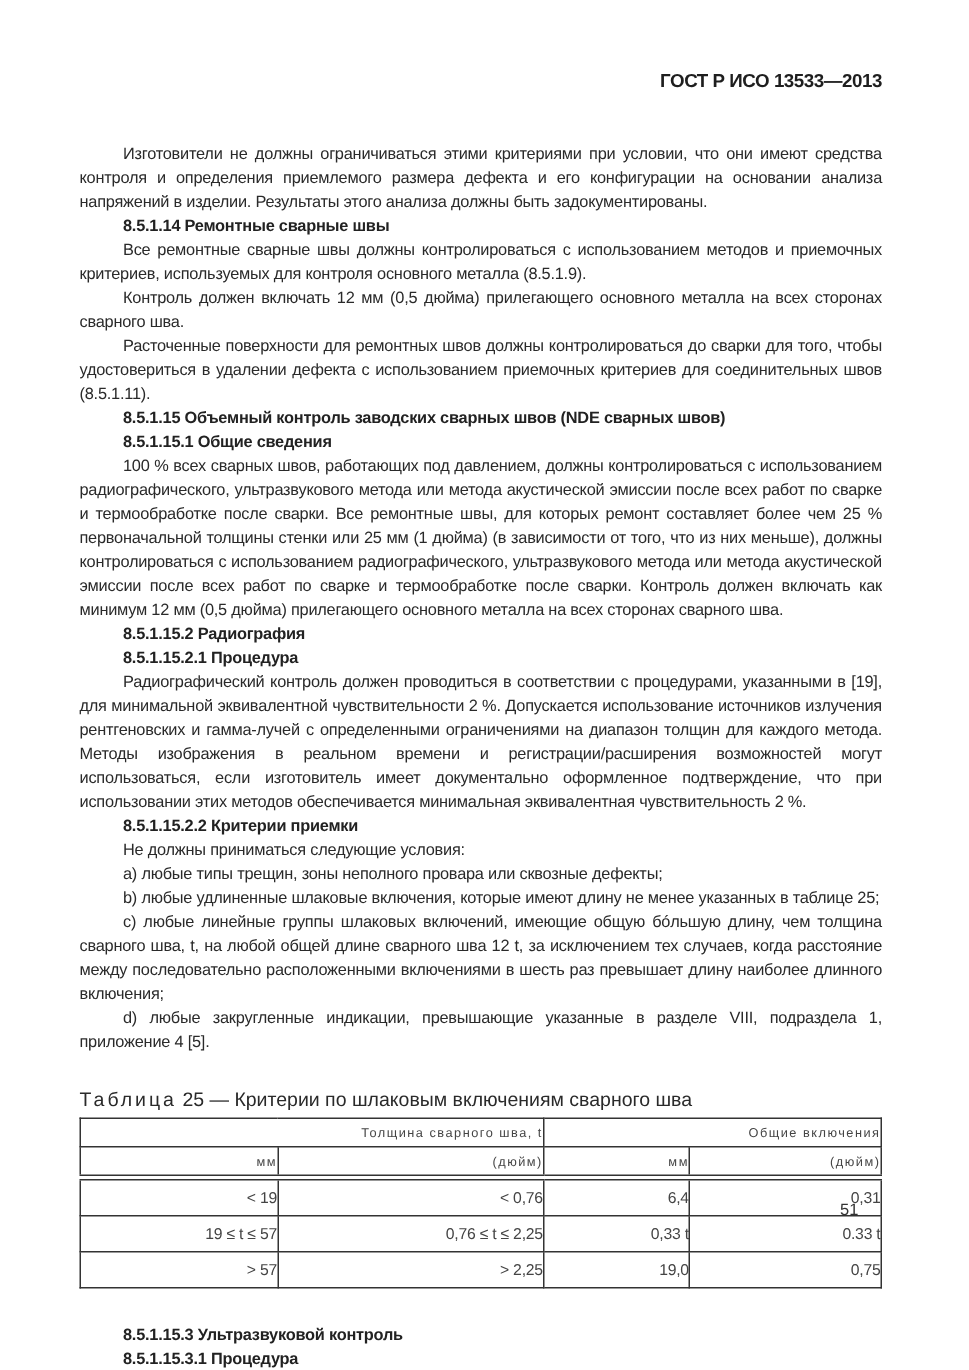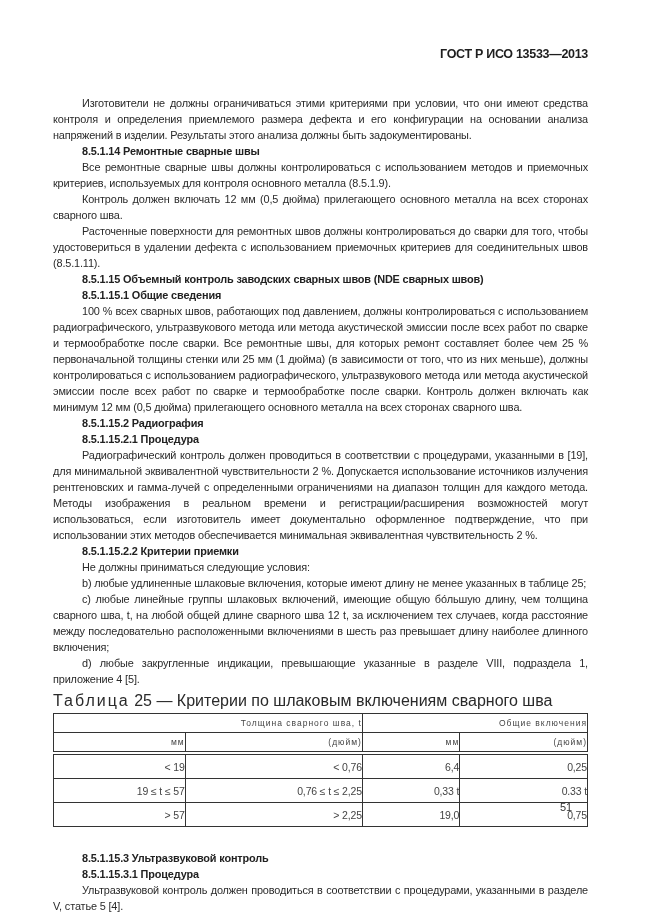--- a/index.html
+++ b/index.html
@@ -6,21 +6,21 @@
     body { width: 646px; height: 913px; position: relative; overflow: hidden;
            font-family: "Liberation Sans", sans-serif; color: #2a2a2a; }
     .page-header { position: absolute; top: 47px; left: 440px; width: 148px; text-align: right;
                    font-weight: bold; font-size: 12.5px; letter-spacing: -0.3px; color: #1e1e1e; }
     .content { position: absolute; top: 95px; left: 53px; width: 535px;
                font-size: 10.9px; line-height: 16px; letter-spacing: -0.15px; }
     .content p { margin: 0; text-align: justify; }
     .p-indent { text-indent: 29px; }
     .h { font-weight: bold; padding-left: 29px; color: #222; text-align: left; }
     .list-item { text-indent: 29px; }
-    .table-caption { margin-top: 6px; font-size: 16px; letter-spacing: 0; }
+    .table-caption { margin-top: 22px; font-size: 13px; letter-spacing: 0; }
     .table-caption .spaced { letter-spacing: 2px; }
     table.crit { border-collapse: collapse; width: 535px; margin-top: 4px; font-size: 10.5px; }
     table.crit td, table.crit th { border: 1.2px solid #333; text-align: right; padding: 0; font-weight: normal; color: #444; }
     table.crit .hdr1 th { height: 18px; font-size: 8.5px; letter-spacing: 1px; }
     table.crit .hdr2 th { height: 18px; font-size: 8.5px; letter-spacing: 1px; border-bottom: 4px double #333; margin-top: 17px; }
     table.crit tbody td { height: 23px; }
     .after-table { margin-top: 23px; }
     .page-number { position: absolute; top: 801px; left: 560px; width: 28px; text-align: left;
                    font-size: 11px; color: #333; }
   </style>
@@ -36,20 +36,21 @@
   <p class="p-indent">Контроль должен включать 12 мм (0,5 дюйма) прилегающего основного металла на всех сторонах сварного шва.</p>
   <p class="p-indent">Расточенные поверхности для ремонтных швов должны контролироваться до сварки для того, чтобы удостовериться в удалении дефекта с использованием приемочных критериев для соединительных швов (8.5.1.11).</p>
   <p class="h">8.5.1.15 Объемный контроль заводских сварных швов (NDE сварных швов)</p>
   <p class="h">8.5.1.15.1 Общие сведения</p>
   <p class="p-indent">100 % всех сварных швов, работающих под давлением, должны контролироваться с использованием радиографического, ультразвукового метода или метода акустической эмиссии после всех работ по сварке и термообработке после сварки. Все ремонтные швы, для которых ремонт составляет более чем 25 % первоначальной толщины стенки или 25 мм (1 дюйма) (в зависимости от того, что из них меньше), должны контролироваться с использованием радиографического, ультразвукового метода или метода акустической эмиссии после всех работ по сварке и термообработке после сварки. Контроль должен включать как минимум 12 мм (0,5 дюйма) прилегающего основного металла на всех сторонах сварного шва.</p>
   <p class="h">8.5.1.15.2 Радиография</p>
   <p class="h">8.5.1.15.2.1 Процедура</p>
   <p class="p-indent">Радиографический контроль должен проводиться в соответствии с процедурами, указанными в [19], для минимальной эквивалентной чувствительности 2 %. Допускается использование источников излучения рентгеновских и гамма-лучей с определенными ограничениями на диапазон толщин для каждого метода. Методы изображения в реальном времени и регистрации/расширения возможностей могут использоваться, если изготовитель имеет документально оформленное подтверждение, что при использовании этих методов обеспечивается минимальная эквивалентная чувствительность 2 %.</p>
   <p class="h">8.5.1.15.2.2 Критерии приемки</p>
   <p class="p-indent">Не должны приниматься следующие условия:</p>
+  <p class="list-item">a) любые типы трещин, зоны неполного провара или сквозные дефекты;</p>
   <p class="list-item">b) любые удлиненные шлаковые включения, которые имеют длину не менее указанных в таблице 25;</p>
   <p class="list-item">c) любые линейные группы шлаковых включений, имеющие общую бóльшую длину, чем толщина сварного шва, t, на любой общей длине сварного шва 12 t, за исключением тех случаев, когда расстояние между последовательно расположенными включениями в шесть раз превышает длину наиболее длинного включения;</p>
   <p class="list-item">d) любые закругленные индикации, превышающие указанные в разделе VIII, подраздела 1, приложение 4 [5].</p>
 
   <div class="table-caption">
     <span class="spaced">Таблица</span><span> 25 — Критерии по шлаковым включениям сварного шва</span>
   </div>
   <table class="crit">
     <thead>
       <tr class="hdr1">
@@ -61,21 +62,21 @@
         <th>(дюйм)</th>
         <th>мм</th>
         <th>(дюйм)</th>
       </tr>
     </thead>
     <tbody>
       <tr>
         <td>&lt; 19</td>
         <td>&lt; 0,76</td>
         <td>6,4</td>
-        <td>0,25</td>
+        <td>0,31</td>
       </tr>
       <tr>
         <td>19 ≤ t ≤ 57</td>
         <td>0,76 ≤ t ≤ 2,25</td>
         <td>0,33 t</td>
         <td>0.33 t</td>
       </tr>
       <tr>
         <td>&gt; 57</td>
         <td>&gt; 2,25</td>

